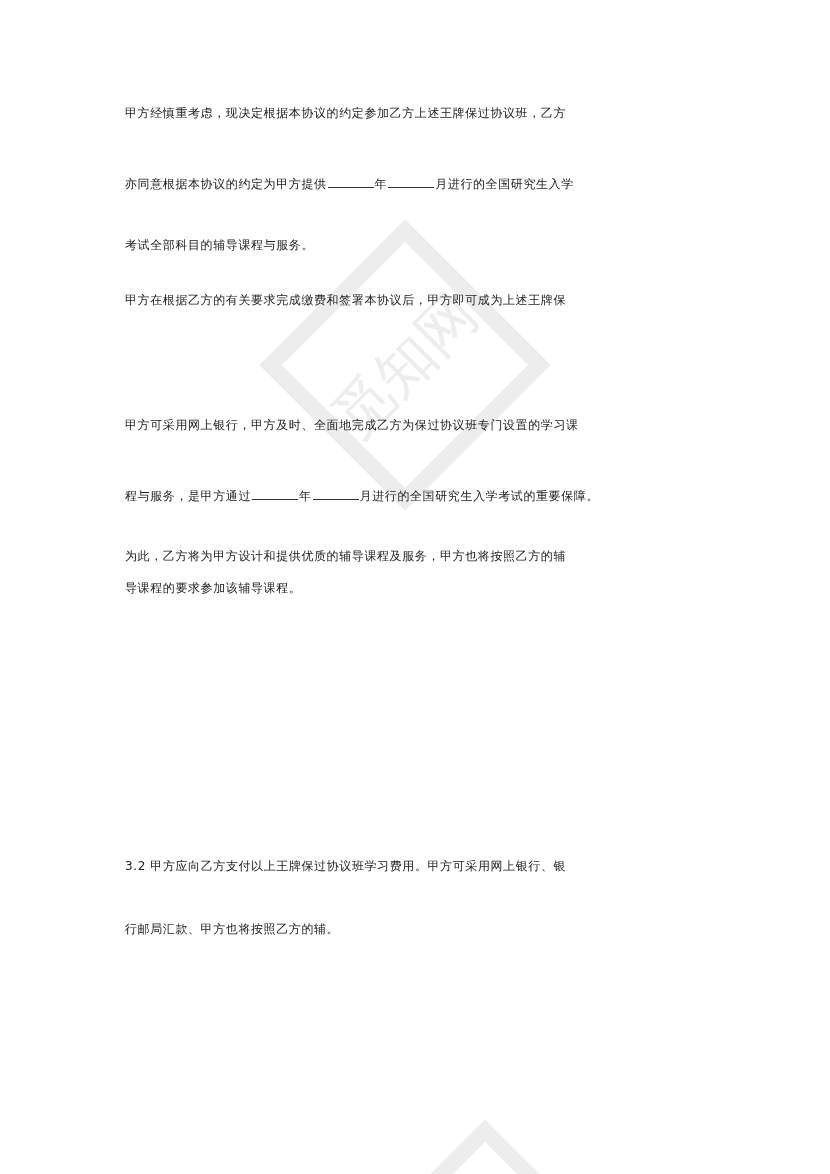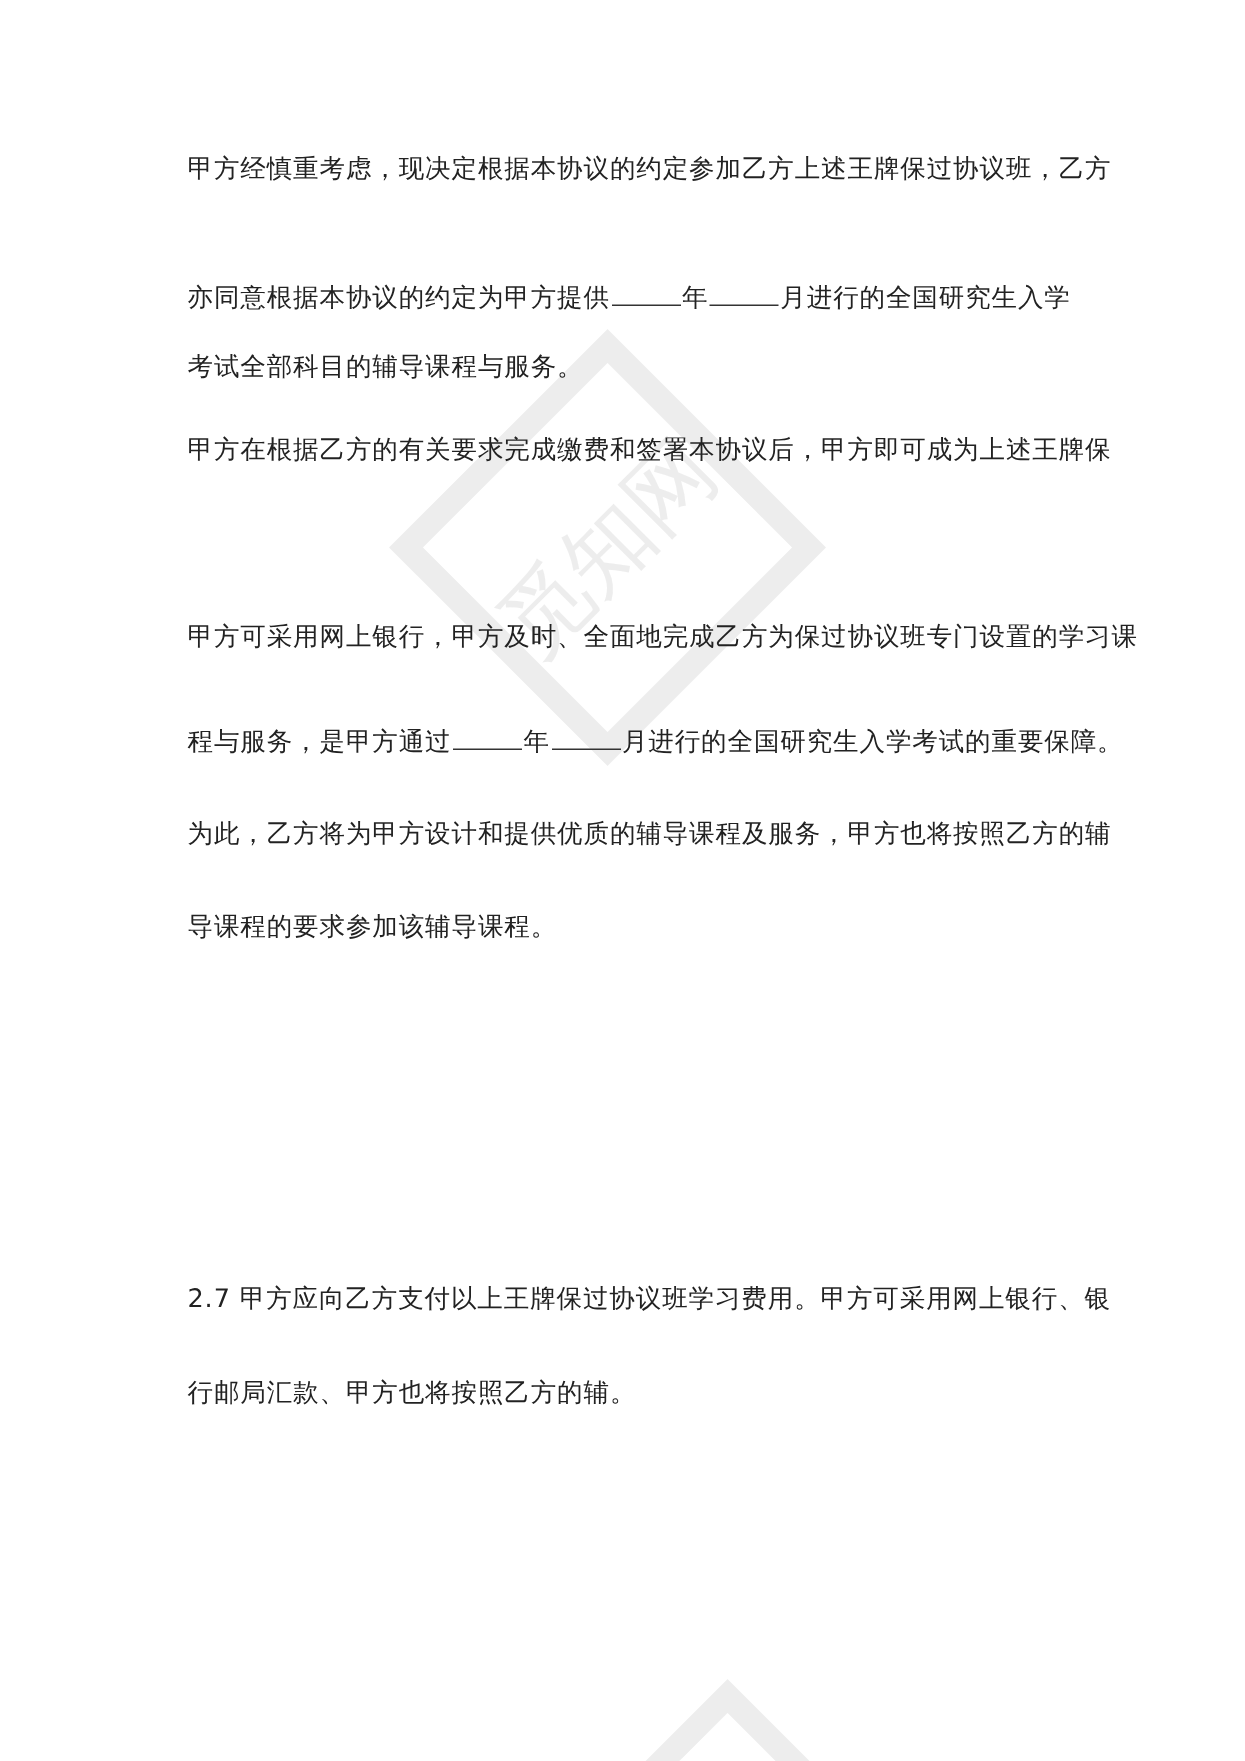--- a/index.html
+++ b/index.html
@@ -26,21 +26,21 @@
       position: absolute;
       width: 300px;
       height: 300px;
       pointer-events: none;
       opacity: 0.9;
     }
     .watermark svg { width: 100%; height: 100%; }
     .line {
       position: absolute;
       left: 125px;
-      font-size: 17px;
+      font-size: 12px;
       line-height: 24px;
       height: 24px;
       white-space: nowrap;
       letter-spacing: 0.6px;
       text-align: center;
     }
     .blank {
       display: inline-block;
       border-bottom: 1px solid #333333;
       height: 17px;
@@ -66,30 +66,30 @@
   <div class="watermark" style="left:335px; top:1115px;">
     <svg viewBox="0 0 300 300">
       <g transform="rotate(-45 150 150)" fill="none" stroke="#ececec" stroke-width="16">
         <rect x="55" y="55" width="190" height="190"></rect>
       </g>
       <text x="150" y="170" text-anchor="middle" font-size="58" fill="#ececec" font-family="DejaVu Sans, sans-serif" transform="rotate(-45 150 150)">觅知网</text>
     </svg>
   </div>
 
   <div class="line" style="top:101px;">甲方经慎重考虑，现决定根据本协议的约定参加乙方上述王牌保过协议班，乙方</div>
-  <div class="line" style="top:186px;">
+  <div class="line" style="top:170px;">
     <span>亦同意根据本协议的约定为甲方提供</span><span class="blank short"></span><span>年</span><span class="blank short"></span><span>月进行的全国研究生入学</span>
   </div>
   <div class="line" style="top:233px;">考试全部科目的辅导课程与服务。</div>
 
   <div class="line" style="top:288px;font-family:Liberation Serif, serif;">甲方在根据乙方的有关要求完成缴费和签署本协议后，甲方即可成为上述王牌保</div>
 
   <div class="line" style="top:413px;">甲方可采用网上银行，甲方及时、全面地完成乙方为保过协议班专门设置的学习课</div>
   <div class="line" style="top:482px;">
     <span>程与服务，是甲方通过</span><span class="blank short"></span><span>年</span><span class="blank short"></span><span>月进行的全国研究生入学考试的重要保障。</span>
   </div>
   <div class="line" style="top:544px;">为此，乙方将为甲方设计和提供优质的辅导课程及服务，甲方也将按照乙方的辅</div>
-  <div class="line" style="top:606px;">导课程的要求参加该辅导课程。</div>
+  <div class="line" style="top:576px;">导课程的要求参加该辅导课程。</div>
 
-  <div class="line" style="top:854px;">2.7 甲方应向乙方支付以上王牌保过协议班学习费用。甲方可采用网上银行、银</div>
+  <div class="line" style="top:854px;">3.2 甲方应向乙方支付以上王牌保过协议班学习费用。甲方可采用网上银行、银</div>
   <div class="line" style="top:917px;">行邮局汇款、甲方也将按照乙方的辅。</div>
 
 </div>
 
 </body></html>

